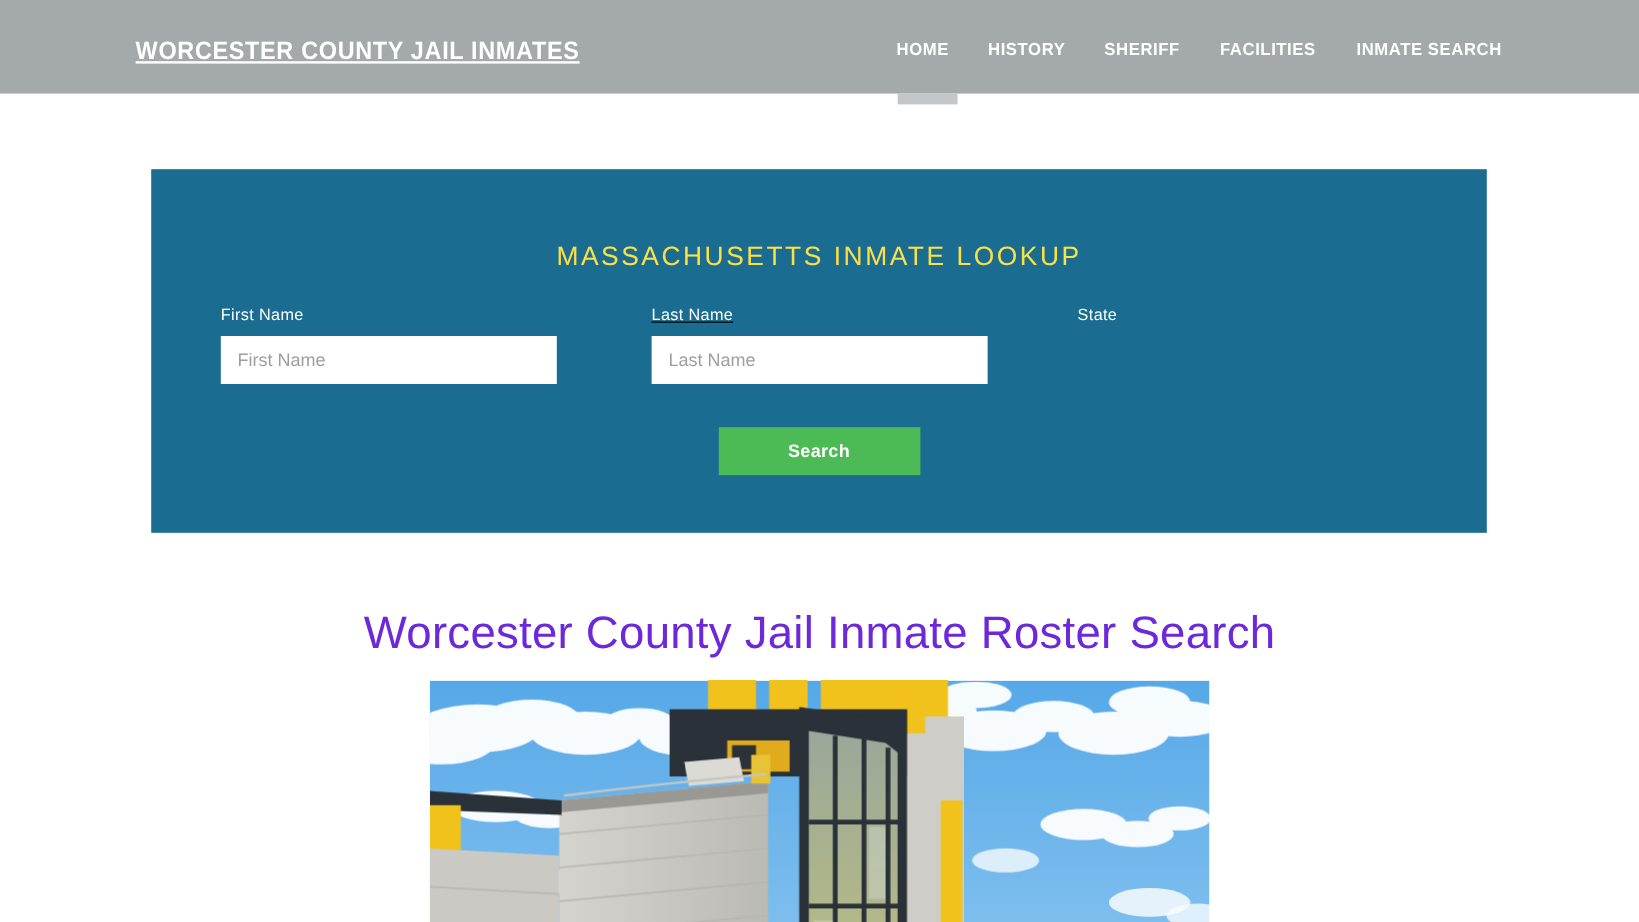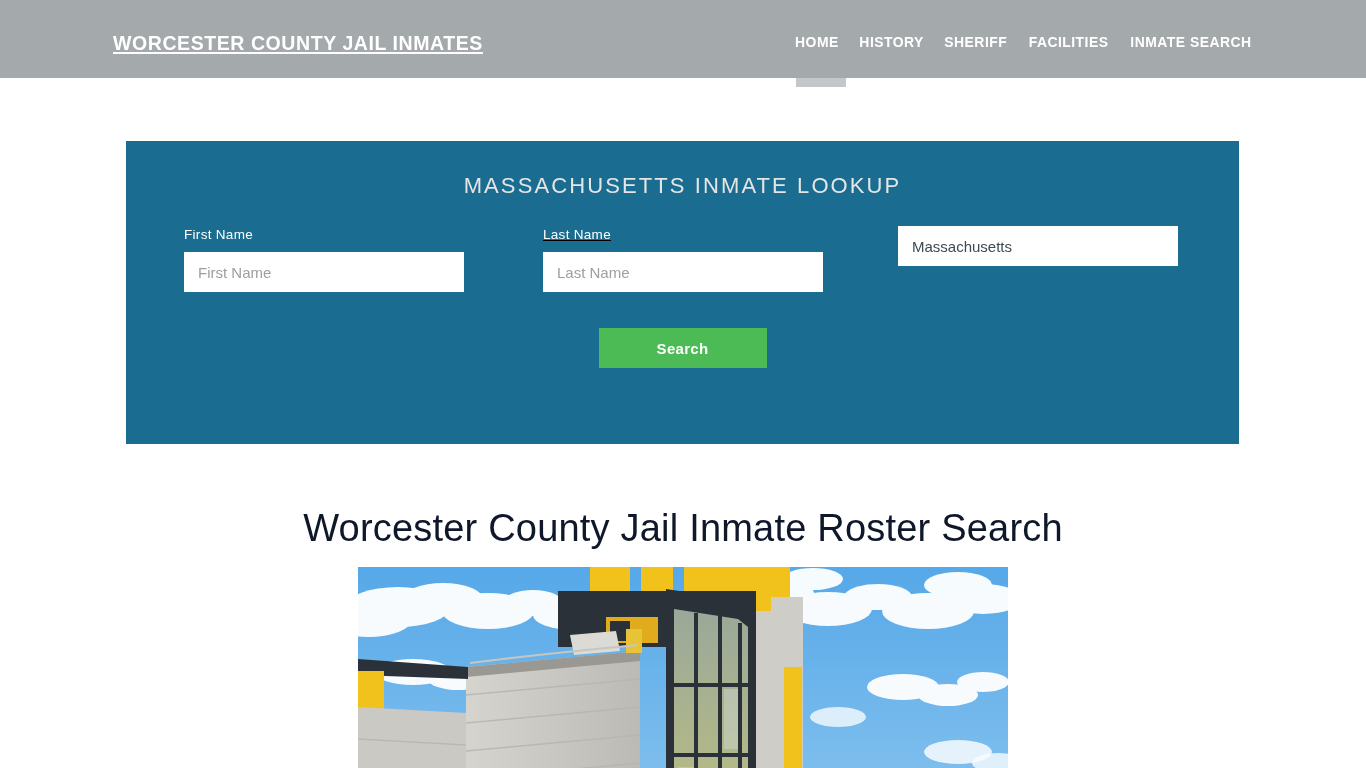--- a/index.html
+++ b/index.html
@@ -37,21 +37,21 @@
     transform: scaleX(0.93);
     transform-origin: left center;
   }
 
   .main-nav {
     position: absolute;
     right: 112px;
     top: 33px;
     display: flex;
     align-items: flex-start;
-    gap: 0px;
+    gap: 12px;
   }
 
   .nav-item {
     position: relative;
     color: #ffffff;
     font-family: "Liberation Sans Narrow", "Liberation Sans", sans-serif;
     font-weight: bold;
     font-size: 14.5px;
     letter-spacing: 0.5px;
     line-height: 19px;
@@ -80,27 +80,27 @@
     position: absolute;
     left: 126px;
     top: 141px;
     width: 1113px;
     height: 303px;
     background: #1a6d90;
   }
 
   .panel-title {
     text-align: center;
-    color: #e5e5e5;
+    color: #fde047;
     font-family: "Liberation Sans Narrow", "Liberation Sans", sans-serif;
     font-size: 22px;
     font-weight: normal;
     letter-spacing: 2.1px;
     line-height: 28px;
-    padding-top: 31px;
+    padding-top: 59px;
   }
 
   .fields-row {
     position: relative;
     margin-top: 26px;
     height: 72px;
   }
 
   .field {
     position: absolute;
@@ -168,21 +168,21 @@
     cursor: pointer;
   }
 
   
   .page-heading {
     position: absolute;
     left: 0;
     top: 503px;
     width: 100%;
     text-align: center;
-    color: #0f172a;
+    color: #6d28d9;
     font-family: "Liberation Sans Narrow", "Liberation Sans", sans-serif;
     font-size: 38px;
     font-weight: 300;
     letter-spacing: 0.2px;
     line-height: 50px;
   }
 
   
   .building-photo {
     position: absolute;
@@ -229,23 +229,21 @@
       <label class="field-label">First Name</label>
       <input class="field-input" type="text" placeholder="First Name" style="">
     </div>
 
     <div class="field field-last">
       <label class="field-label">Last Name</label>
       <input class="field-input" type="text" placeholder="Last Name" style="">
     </div>
 
     <div class="field field-state">
-      <select class="field-select">
-        <option>Massachusetts</option>
-      </select>
+      <label class="field-label">State</label>
     </div>
 
   </div>
 
   <div class="search-row">
     <button class="search-button">Search</button>
   </div>
 </section>
 
 <h1 class="page-heading">Worcester County Jail Inmate Roster Search</h1>

